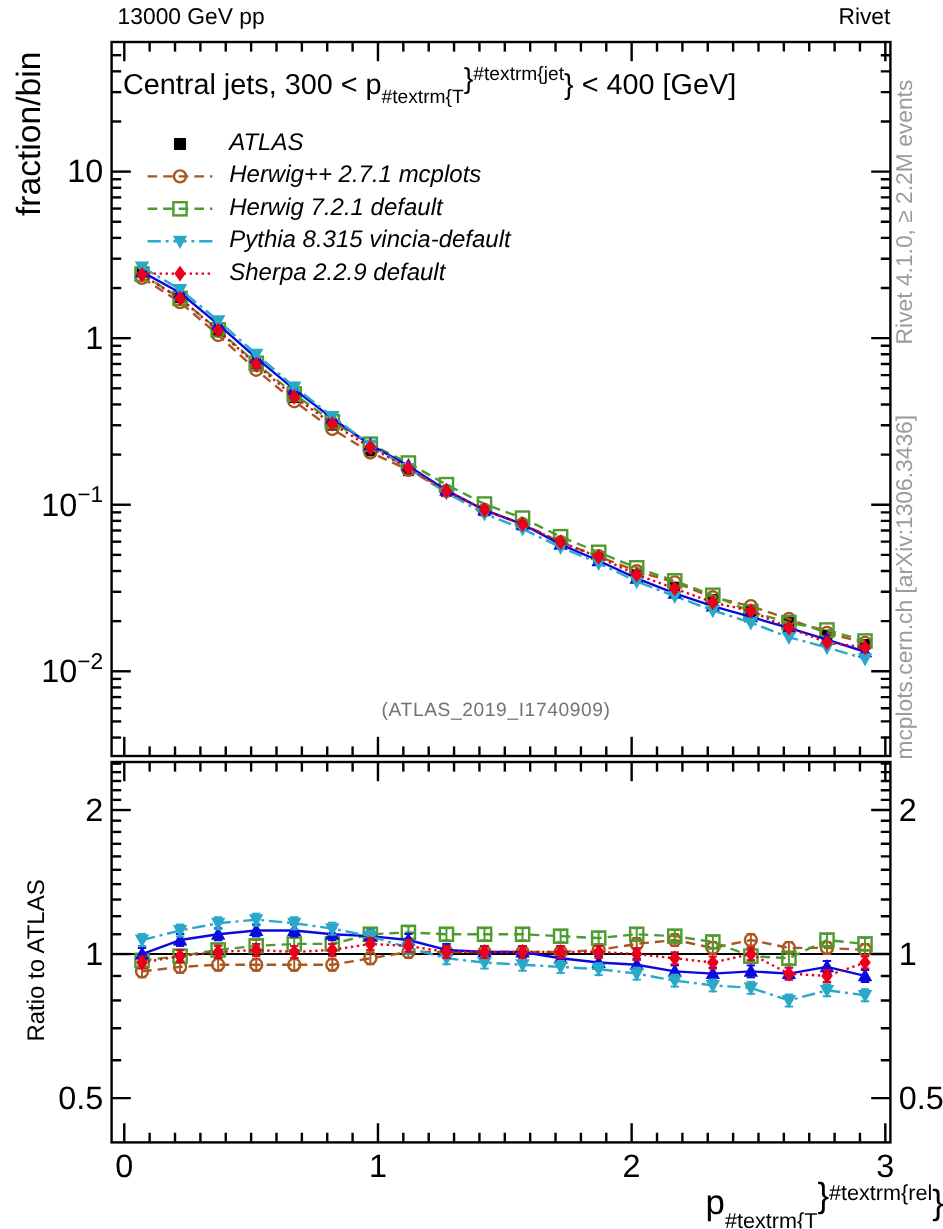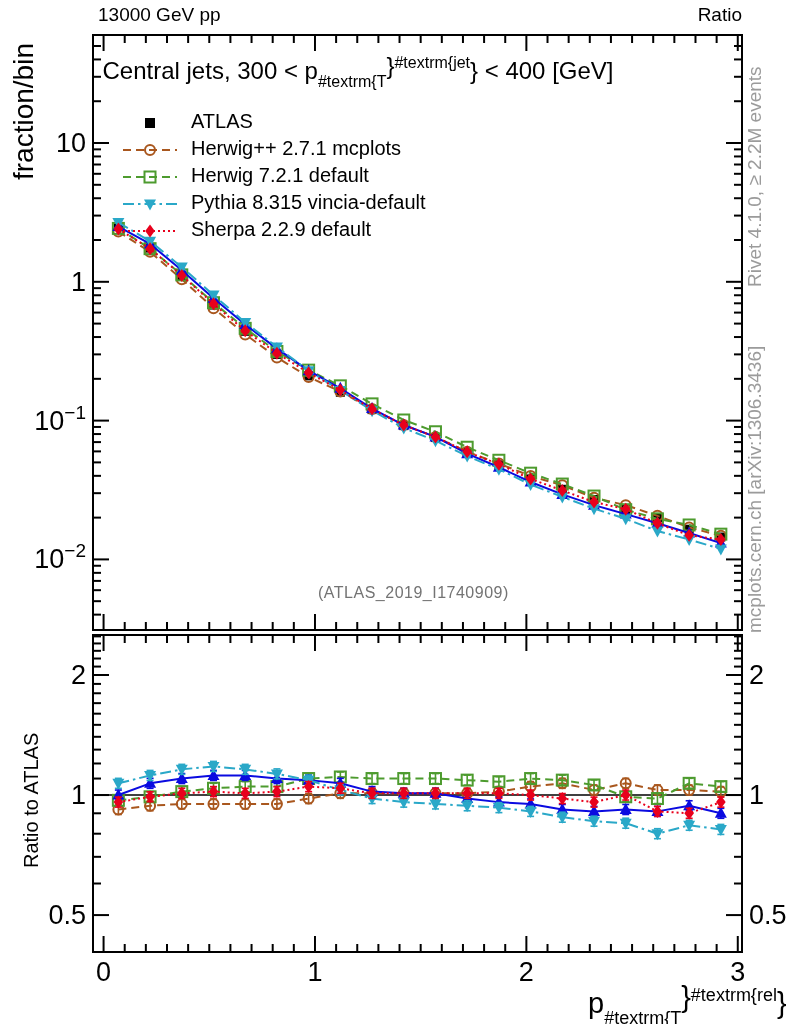--- a/index.html
+++ b/index.html
@@ -12,21 +12,21 @@
   .vtext{position:absolute;white-space:nowrap;transform:rotate(-90deg);transform-origin:left top;}
   .gray{color:#9b9b9b;font-size:19px;}
   .ylab{font-size:28px;}
   .rlab{font-size:20px;}
   .title-box{left:93px;top:52px;width:530px;text-align:center;font-size:24px;}
   .tsub{font-size:16px;vertical-align:-8px;}
   .tsup{font-size:16px;vertical-align:11px;}
   .tbr1{vertical-align:5px;}
   .watermark{font-size:16px;color:#737373;letter-spacing:0.5px;}
   #legend{position:absolute;left:122px;top:106px;}
-  .legend-row{display:flex;align-items:flex-end;height:27px;}
+  .legend-row{display:flex;align-items:center;height:27px;font-style:italic;}
   .legend-row svg{flex:0 0 56px;}
   .legend-label{margin-left:13px;font-size:20px;}
   .xlab-box{left:588px;top:981px;font-size:29px;}
   .xsub{font-size:18px;vertical-align:-11px;}
   .xsup{font-size:18px;vertical-align:12px;}
   .xbr1{vertical-align:6px;}
 </style>
 </head>
 <body>
 
@@ -878,21 +878,21 @@
       <line x1="685.6498371335505" y1="808.296449033267" x2="692.6498371335505" y2="808.296449033267" stroke="#e8001c" stroke-width="1.6"></line>
       <line x1="685.6498371335505" y1="818.296449033267" x2="692.6498371335505" y2="818.296449033267" stroke="#e8001c" stroke-width="1.6"></line>
       <path d="M 689.1498371335505 806.796449033267 L 693.9498371335504 813.296449033267 L 689.1498371335505 819.796449033267 L 684.3498371335505 813.296449033267 Z" fill="#e8001c"></path>
       <line x1="720.8599348534202" y1="797.1204854173217" x2="720.8599348534202" y2="807.1204854173217" stroke="#e8001c" stroke-width="1.6"></line>
       <line x1="717.3599348534202" y1="797.1204854173217" x2="724.3599348534202" y2="797.1204854173217" stroke="#e8001c" stroke-width="1.6"></line>
       <line x1="717.3599348534202" y1="807.1204854173217" x2="724.3599348534202" y2="807.1204854173217" stroke="#e8001c" stroke-width="1.6"></line>
       <path d="M 720.8599348534202 795.6204854173217 L 725.6599348534202 802.1204854173217 L 720.8599348534202 808.6204854173217 L 716.0599348534203 802.1204854173217 Z" fill="#e8001c"></path>
     </svg>
 
   <div class="abs hdr" style="left:98px;top:4px;">13000 GeV pp</div>
-  <div class="abs hdr" style="right:44px;top:4px;">Ratio</div>
+  <div class="abs hdr" style="right:44px;top:4px;">Rivet</div>
 
   <div class="abs title-box">
     <span>Central jets, 300 &lt; p</span><span class="tsub">#textrm{T</span><span class="tbr1">}</span><span class="tsup">#textrm{jet</span><span>}</span><span> &lt; 400 [GeV]</span>
   </div>
 
   <div class="vtext ylab" style="left:8px;top:180px;">fraction/bin</div>
   <div class="vtext rlab" style="left:20px;top:868px;">Ratio to ATLAS</div>
 
   <div class="vtext gray" style="left:744px;top:287px;">Rivet 4.1.0, ≥ 2.2M events</div>
   <div class="vtext gray" style="left:744px;top:633px;">mcplots.cern.ch [arXiv:1306.3436]</div>

